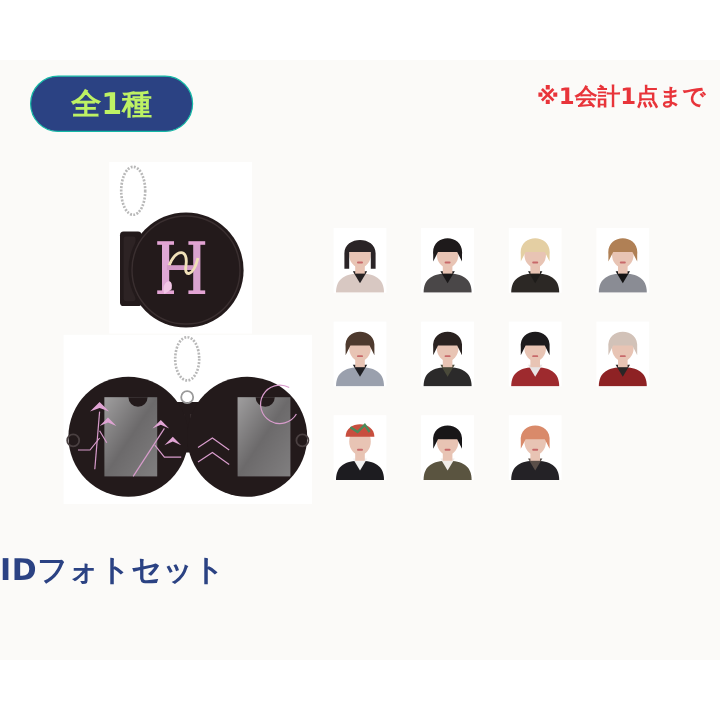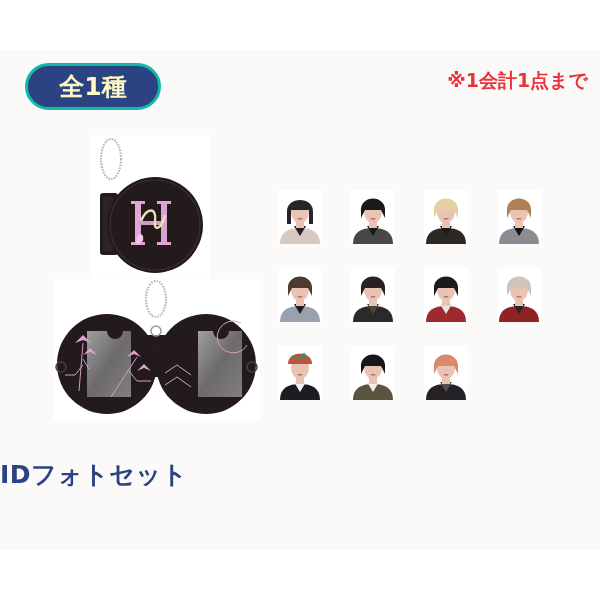--- a/index.html
+++ b/index.html
@@ -7,23 +7,23 @@
     body { font-family: "DejaVu Sans", "Liberation Sans", sans-serif; position: relative; }
 
     .panel {
       position: absolute; left: 0; top: 50px; width: 600px; height: 500px;
       background: #fbfaf8;
     }
 
     .badge {
       position: absolute; left: 25px; top: 13px; width: 136px; height: 47px;
       background: #2b4283; border-radius: 24px;
-      border: 3px solid #14b8a6;
+      border: 1px solid #14b8a6;
       display: flex; align-items: center; justify-content: center;
-      color: #fef9c3; font-weight: bold; font-size: 25px; letter-spacing: 0px;
+      color: #bef264; font-weight: bold; font-size: 25px; letter-spacing: 0px;
     }
 
     .limit-note {
       position: absolute; right: 12px; top: 18px;
       color: #e8343a; font-weight: bold; font-size: 19px;
       white-space: nowrap;
       margin-left: 45px;
     }
 
     .kc-box {

